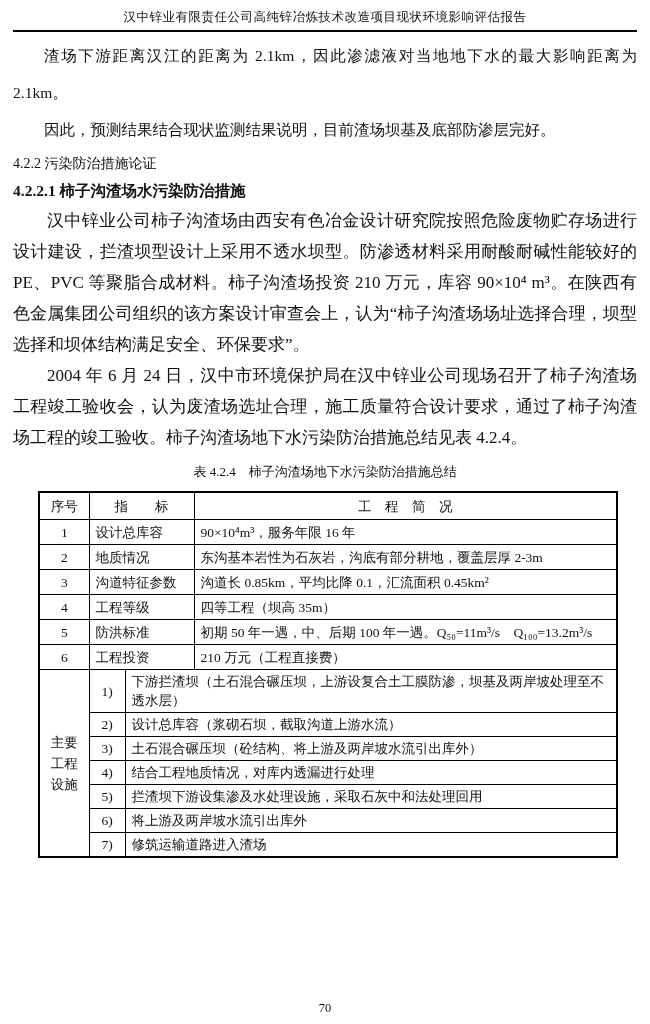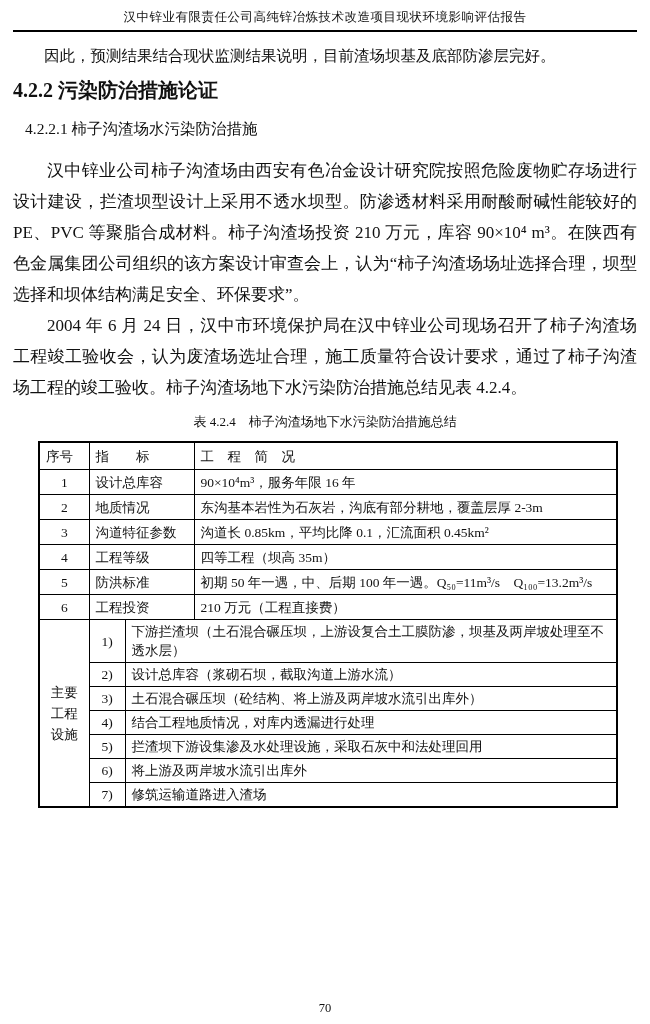--- a/index.html
+++ b/index.html
@@ -25,25 +25,25 @@
     letter-spacing:0.5px;
   }
 
   .block1 { margin-top:5px; font-size:15.5px; line-height:37px; text-align:justify; }
   .block1 p { margin:0; }
   .block2 { font-size:17px; line-height:31px; text-align:justify; }
   .block2 p { margin:0; }
   .indent { text-indent:2em; }
 
   .h-422 {
-    margin:0; font-size:20px; font-weight:bold;
+    margin:0; font-size:14px; font-weight:normal;
     line-height:26px; padding-top:3px;
   }
   .h-4221 {
-    margin:12px; font-size:15.5px; font-weight:normal;
+    margin:0; font-size:15.5px; font-weight:bold;
     line-height:28px;
   }
 
   .tbl-caption {
     margin:8px 0 8px 0;
     text-align:center;
     font-size:13px;
     line-height:22px;
   }
 
@@ -56,21 +56,21 @@
     font-size:13.5px;
     line-height:19px;
   }
   table.summary th, table.summary td {
     border:1px solid #000;
     padding:2px 6px;
     font-weight:normal;
     vertical-align:middle;
     overflow:hidden;
   }
-  table.summary th { height:22px; text-align:left; }
+  table.summary th { height:22px; text-align:center; }
   td.c-no { text-align:center; height:20px; }
   td.c-ind { text-align:left; }
   td.c-desc { text-align:left; }
   td.c-group {
     text-align:center;
     padding:0 10px;
     line-height:21px;
   }
   td.c-group span { display:inline-block; width:30px; }
   td.c-subno { text-align:center; }
@@ -84,20 +84,21 @@
 </style>
 </head>
 <body>
 
 <div class="page">
   <div class="inner">
 
     <div class="doc-header">汉中锌业有限责任公司高纯锌冶炼技术改造项目现状环境影响评估报告</div>
 
     <div class="block1">
+      <p class="indent">渣场下游距离汉江的距离为 2.1km，因此渗滤液对当地地下水的最大影响距离为 2.1km。</p>
       <p class="indent">因此，预测结果结合现状监测结果说明，目前渣场坝基及底部防渗层完好。</p>
     </div>
 
     <h2 class="h-422">4.2.2 污染防治措施论证</h2>
     <h3 class="h-4221">4.2.2.1 柿子沟渣场水污染防治措施</h3>
 
     <div class="block2">
       <p class="indent">汉中锌业公司柿子沟渣场由西安有色冶金设计研究院按照危险废物贮存场进行设计建设，拦渣坝型设计上采用不透水坝型。防渗透材料采用耐酸耐碱性能较好的 PE、PVC 等聚脂合成材料。柿子沟渣场投资 210 万元，库容 90×10⁴ m³。在陕西有色金属集团公司组织的该方案设计审查会上，认为“柿子沟渣场场址选择合理，坝型选择和坝体结构满足安全、环保要求”。</p>
       <p class="indent">2004 年 6 月 24 日，汉中市环境保护局在汉中锌业公司现场召开了柿子沟渣场工程竣工验收会，认为废渣场选址合理，施工质量符合设计要求，通过了柿子沟渣场工程的竣工验收。柿子沟渣场地下水污染防治措施总结见表 4.2.4。</p>
     </div>

